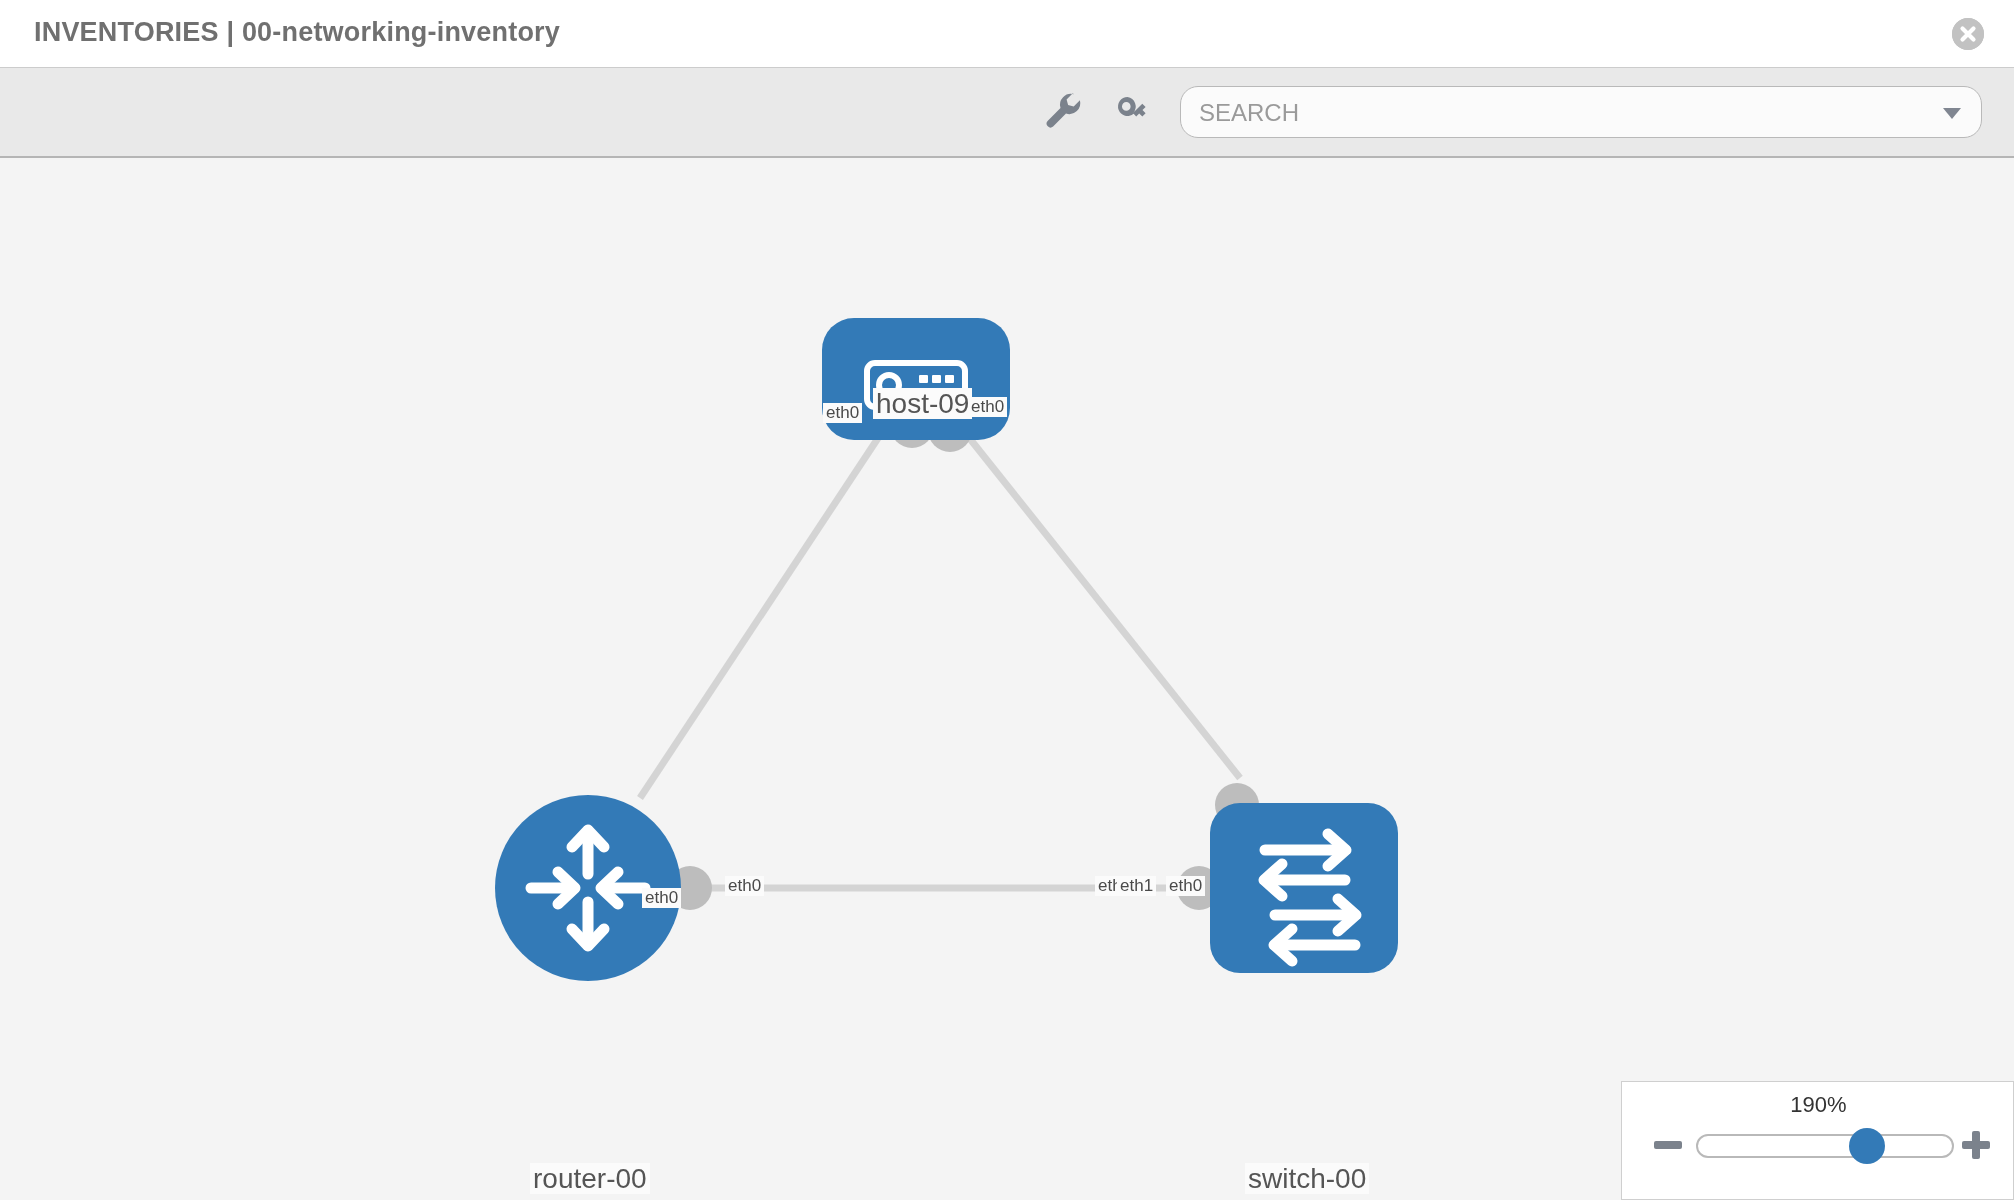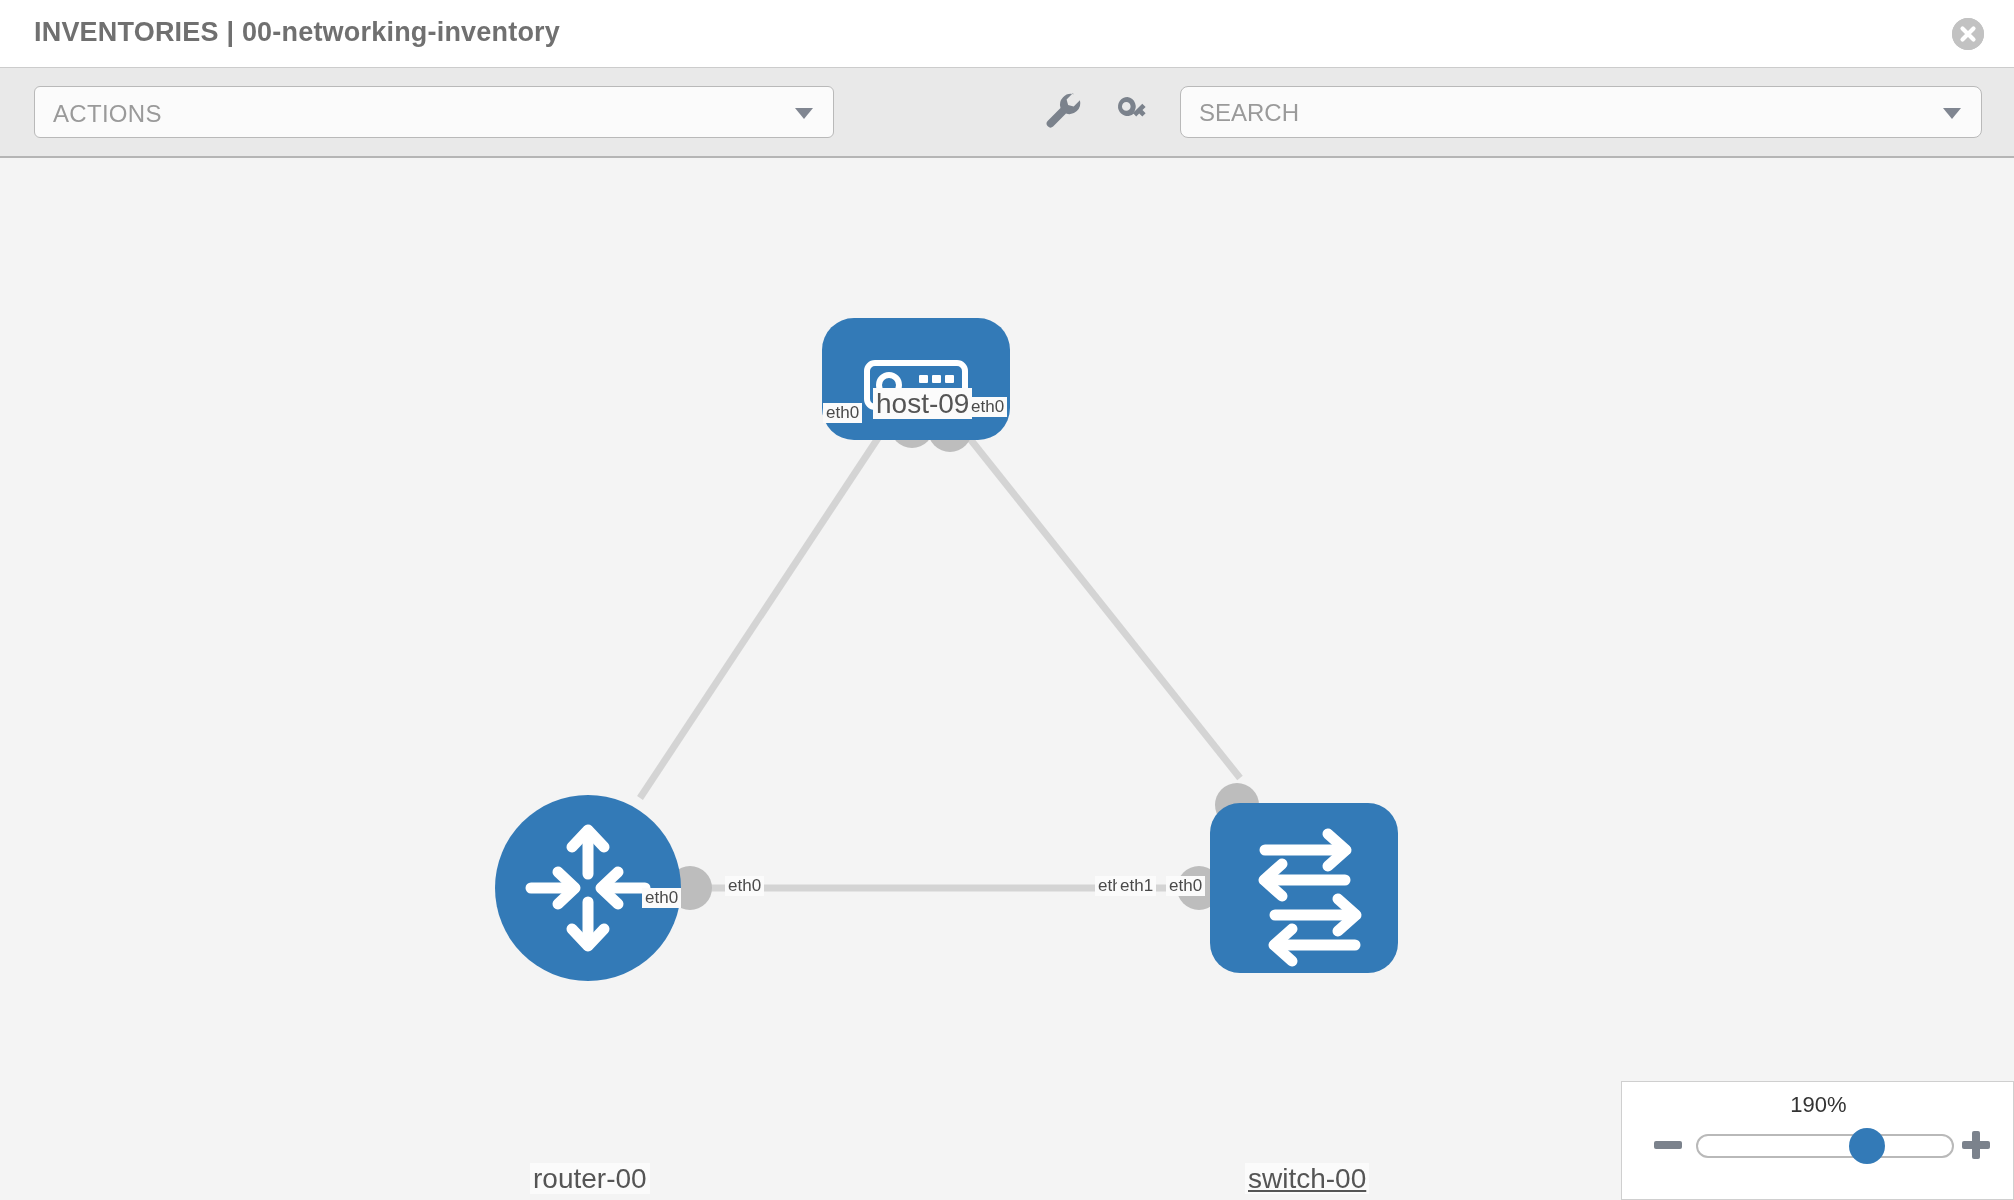--- a/index.html
+++ b/index.html
@@ -101,21 +101,21 @@
   .tool-icon.key    { left: 1110px; }
 
   .search-box {
     position: absolute;
     left: 1180px;
     top: 18px;
     width: 802px;
     height: 52px;
     background: #fbfbfb;
     border: 1px solid #b9b9b9;
-    border-radius: 8px;
+    border-radius: 18px;
     box-sizing: border-box;
   }
   .search-input {
     position: absolute;
     left: 16px;
     top: 0;
     width: 720px;
     height: 50px;
     border: none;
     outline: none;
@@ -216,24 +216,20 @@
     <div class="close-btn">
       <svg width="32" height="32" viewBox="0 0 32 32" aria-hidden="true">
         <circle cx="16" cy="16" r="16" fill="#c2c2c2"></circle>
         <path d="M10.5 10.5 L21.5 21.5 M21.5 10.5 L10.5 21.5" stroke="#ffffff" stroke-width="4.2" stroke-linecap="round"></path>
       </svg>
     </div>
   </div>
 
   <div class="toolbar">
 
-    <div class="actions-select">
-      <span class="actions-label">ACTIONS</span>
-      <span class="select-caret"></span>
-    </div>
 
     <div class="tool-icon wrench">
       <svg width="46" height="46" viewBox="0 0 46 46" aria-hidden="true">
         <g fill="#7b828c">
           <path d="M33.8 6.2a11 11 0 0 0-13.3 13.9L7.6 33a3.9 3.9 0 0 0 5.5 5.5l12.9-12.9a11 11 0 0 0 13.9-13.3l-6.2 6.2-5.6-1.5-1.5-5.6 6.2-6.2z"></path>
         </g>
       </svg>
     </div>
 
     <div class="tool-icon key">
@@ -320,21 +316,21 @@
           <polyline points="1338,741 1356,757 1338,773"></polyline>
 
           <line x1="1355" y1="787" x2="1275" y2="787"></line>
           <polyline points="1292,771 1274,787 1292,803"></polyline>
         </g>
       </g>
     </svg>
 
     <div class="node-label label-node" style="left:873px; top:230px;">host-09</div>
     <div class="node-label label-node" style="left:530px; top:1005px;">router-00</div>
-    <div class="node-label label-node" style="left:1245px; top:1005px;text-decoration:underline;">switch-00</div>
+    <div class="node-label label-node" style="left:1245px; top:1005px;">switch-00</div>
 
     <div class="node-label label-iface" style="left:823px; top:245px;">eth0</div>
     <div class="node-label label-iface" style="left:968px; top:239px;">eth0</div>
 
     <div class="node-label label-iface" style="left:642px; top:730px;">eth0</div>
     <div class="node-label label-iface" style="left:1166px; top:718px;">eth0</div>
 
     <div class="node-label label-iface" style="left:725px; top:718px;">eth0</div>
     <div class="node-label label-iface" style="left:1095px; top:718px;">eth1</div>
     <div class="node-label label-iface" style="left:1117px; top:718px;">eth1</div>

